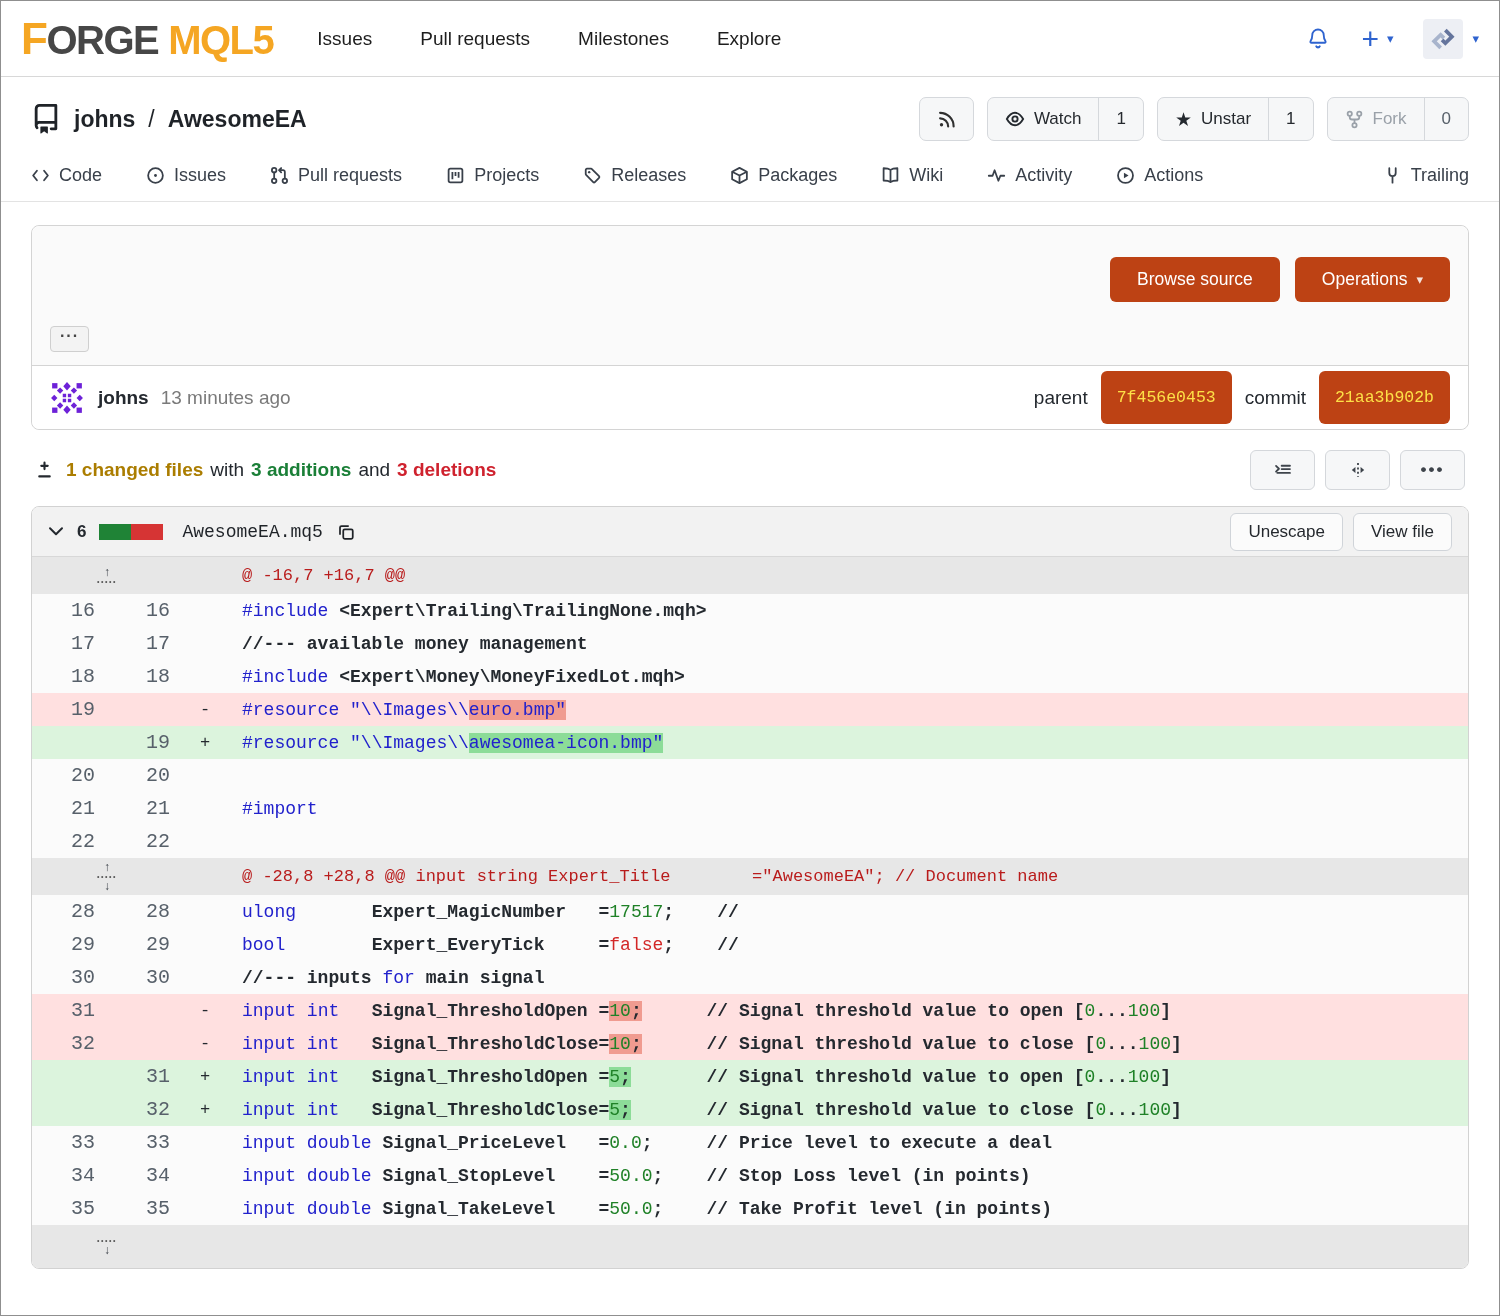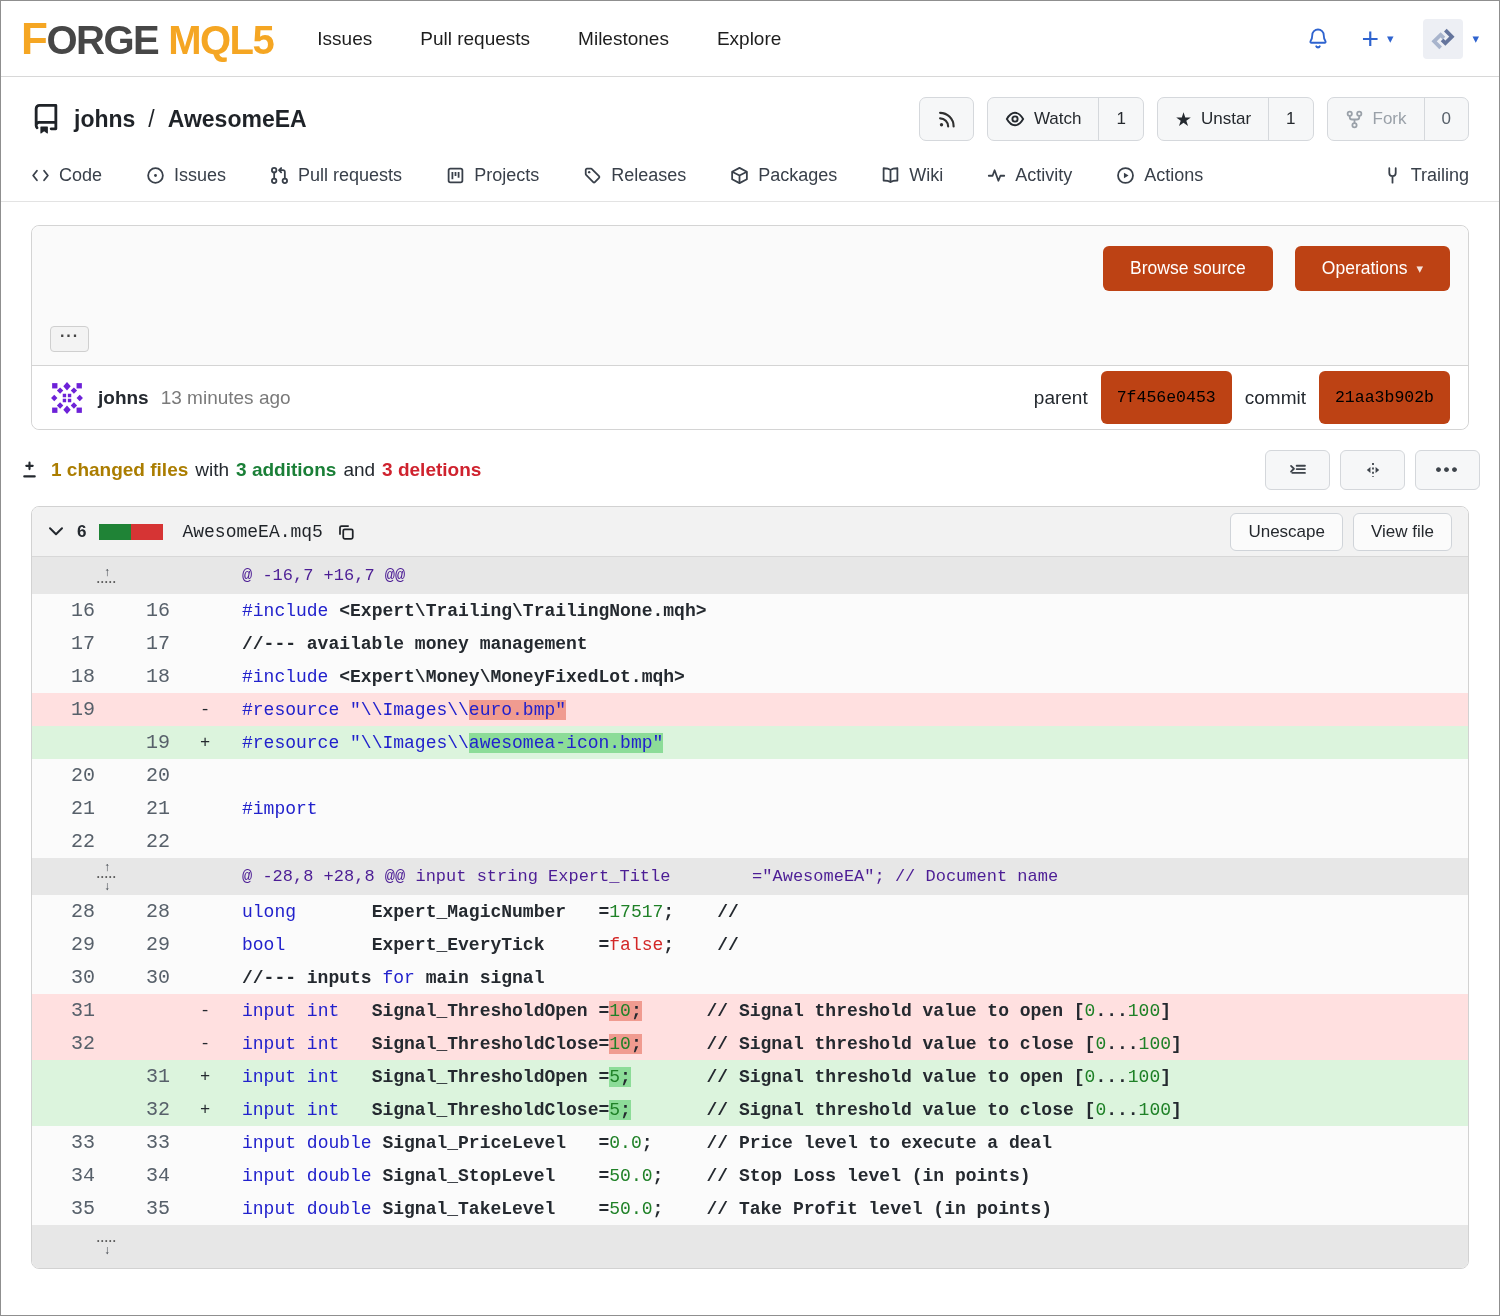--- a/index.html
+++ b/index.html
@@ -33,33 +33,33 @@
   .star-glyph { font-size:19px; line-height:1; color:#24292f; }
 
   
   .repo-tabs { margin-top:24px; padding:0 30px 15px; display:flex; align-items:flex-start; gap:44px; border-bottom:1px solid #e3e3e3; }
   .tab { display:flex; align-items:center; gap:9px; font-size:18px; color:#39404a; text-decoration:none; cursor:pointer; }
   .tab.right { margin-left:auto; }
 
   
   .commit-box { margin:23px 30px 0; border:1px solid #d4d4d4; border-radius:8px; }
   .commit-top { position:relative; height:139px; background:#fafafa; border-radius:8px 8px 0 0; }
-  .commit-actions { position:absolute; top:20px; right:18px; display:flex; gap:22px;border-radius:21px; }
+  .commit-actions { position:absolute; top:31px; right:18px; display:flex; gap:15px;border-radius:21px; }
   .btn-orange { background:var(--accent-orange,#bd4214); color:#fff; border:none; border-radius:6px; font-size:17.5px; padding:12px 27px; font-family:inherit; display:flex; align-items:center; gap:9px; cursor:pointer; }
   .btn-orange .caret-w { color:rgba(255,255,255,.85); font-size:13px; }
   .more-btn { position:absolute; left:18px; bottom:13px; background:#f3f3f3; border:1px solid #cfcfcf; border-radius:4px; padding:1px 9px 7px; font-size:16px; font-weight:bold; letter-spacing:1px; color:#444; line-height:1; cursor:pointer; }
   .commit-author { display:flex; align-items:center; height:64px; padding:0 18px; background:#fff; border-top:1px solid #d4d4d4; border-radius:0 0 8px 8px; }
   .author-name { font-weight:700; font-size:19px; margin-left:14px; }
   .author-time { font-size:19px; color:#7a7a7a; margin-left:12px; }
   .hash-group { margin-left:auto; display:flex; align-items:center; gap:13px; }
   .hash-label { font-size:19px; color:#24292f; }
-  .hash-btn { background:var(--accent-orange,#bd4214); color:#000000; border:none; border-radius:6px; font-family:"Liberation Mono","DejaVu Sans Mono",monospace; font-size:16.5px; padding:17px 16px; cursor:pointer; }
-
-  
-  .diff-stats { margin:20px 19px 16px; display:flex; align-items:center; font-size:19px; }
+  .hash-btn { background:var(--accent-orange,#bd4214); color:#fde047; border:none; border-radius:6px; font-family:"Liberation Mono","DejaVu Sans Mono",monospace; font-size:16.5px; padding:17px 16px; cursor:pointer; }
+
+  
+  .diff-stats { margin:20px 34px 16px; display:flex; align-items:center; font-size:19px; }
   .diff-stats .w { margin:0 7px; color:#24292f; }
   .stat-gold { color:var(--changed-gold,#ab7d00); font-weight:600; }
   .stat-green { color:var(--additions-green,#1a7f37); font-weight:600; }
   .stat-red { color:var(--deletions-red,#cf222e); font-weight:600; }
   .pm-icon { margin-right:12px; }
   .stats-btns { margin-left:auto; display:flex; gap:10px; }
   .icon-btn { width:65px; height:40px; background:#f6f7f8; border:1px solid #d4d7db; border-radius:6px; display:flex; align-items:center; justify-content:center; cursor:pointer; color:#3e444b; font-size:17px; font-weight:bold; letter-spacing:2px; }
 
   
   .file-box { margin:0 30px; border:1px solid #d2d2d2; border-radius:8px; overflow:hidden; }
@@ -76,21 +76,21 @@
   .drow { display:flex; align-items:center; height:33px; }
   .drow.ctx { background:#fbfbfb; }
   .drow.del { background:var(--del-bg,#ffe0e0); }
   .drow.add { background:var(--add-bg,#dcf4dd); }
   .drow.hunk, .drow.expand { background:var(--hunk-bg,#e7e7e7); height:37px; }
   .drow.expand { height:43px; }
   .gut { width:75px; flex-shrink:0; text-align:right; padding-right:12px; font-family:"Liberation Mono","DejaVu Sans Mono",monospace; font-size:20px; color:#57606a; cursor:pointer; }
   .gut2 { width:150px; flex-shrink:0; display:flex; justify-content:center; cursor:pointer; }
   .sign { width:46px; flex-shrink:0; text-align:center; font-family:"Liberation Mono","DejaVu Sans Mono",monospace; font-size:17px; color:#24292f; }
   .code { flex:1; font-family:"Liberation Mono","DejaVu Sans Mono",monospace; font-size:18px; white-space:pre; overflow:hidden; padding-left:14px; }
-  .hunktext { font-size:17px; color:#4c1d95; }
+  .hunktext { font-size:17px; color:#b91c1c; }
   .tk { color:var(--keyword-blue,#2121cc); }
   .tn { color:var(--number-green,#1f8127); }
   .tr { color:var(--false-red,#d32727); }
   .tc { color:#24292f;font-weight:bold; }
   .del .hl { background:var(--del-hl,#f09b90); }
   .add .hl { background:var(--add-hl,#8cdc98); }
   .fold { display:flex; flex-direction:column; align-items:center; line-height:1; color:#3e444b; }
   .fold .farr { font-size:12px; font-weight:bold; }
   .fold .fdots { font-size:7px; letter-spacing:1.5px; color:#555; }
 

